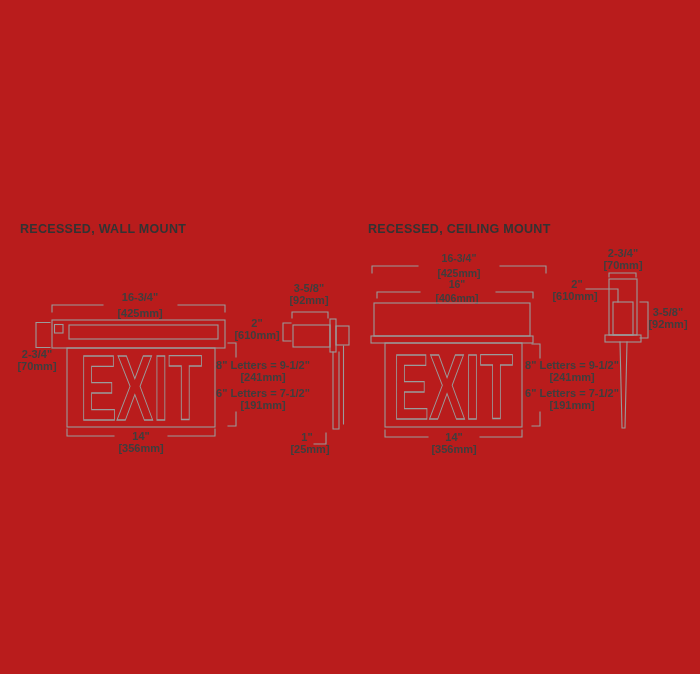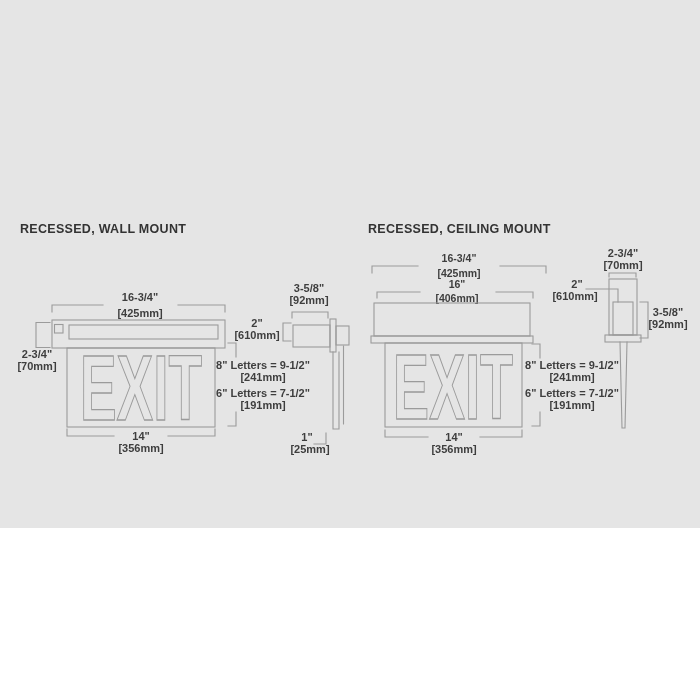--- a/index.html
+++ b/index.html
@@ -1,17 +1,17 @@
 <!DOCTYPE html>
 <html><head>
 <meta charset="utf-8">
 <style>
   html,body { margin:0; padding:0; background:#ffffff; }
   .canvas {
-    position:relative; width:700px; height:528px; background:#e5e5e5;
+    position:relative; width:700px; height:674px; background:#b91c1c;
     font-family:"Liberation Sans", sans-serif;
   }
   svg { display:block; }
   .ln   { fill:none; stroke:#9b9b9b; stroke-width:1.1; stroke-linecap:square; }
   .t    { font-family:"Liberation Sans", sans-serif; font-weight:bold;
           font-size:11px; fill:#3e3e3e; text-anchor:middle; }
   .sm   { font-size:10.5px; }
   .title{ font-family:"Liberation Sans", sans-serif; font-weight:bold;
           font-size:12.5px; fill:#333333; text-anchor:start; letter-spacing:.3px; }
   .exit { font-family:"Liberation Sans", sans-serif; font-weight:bold;

